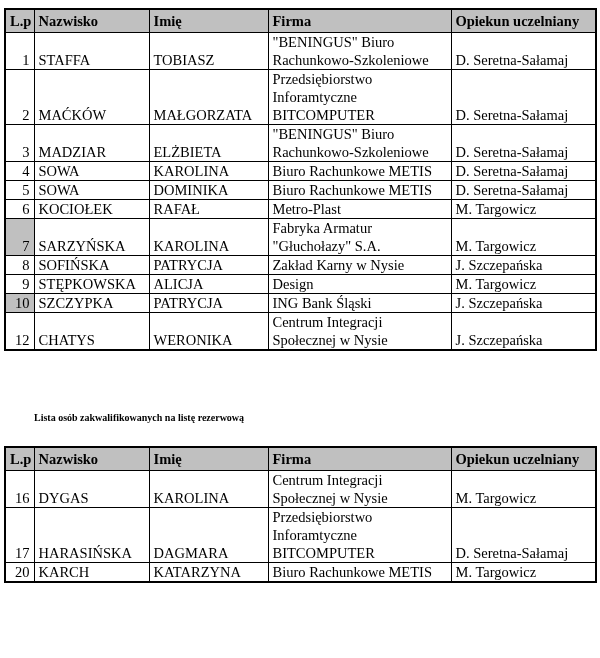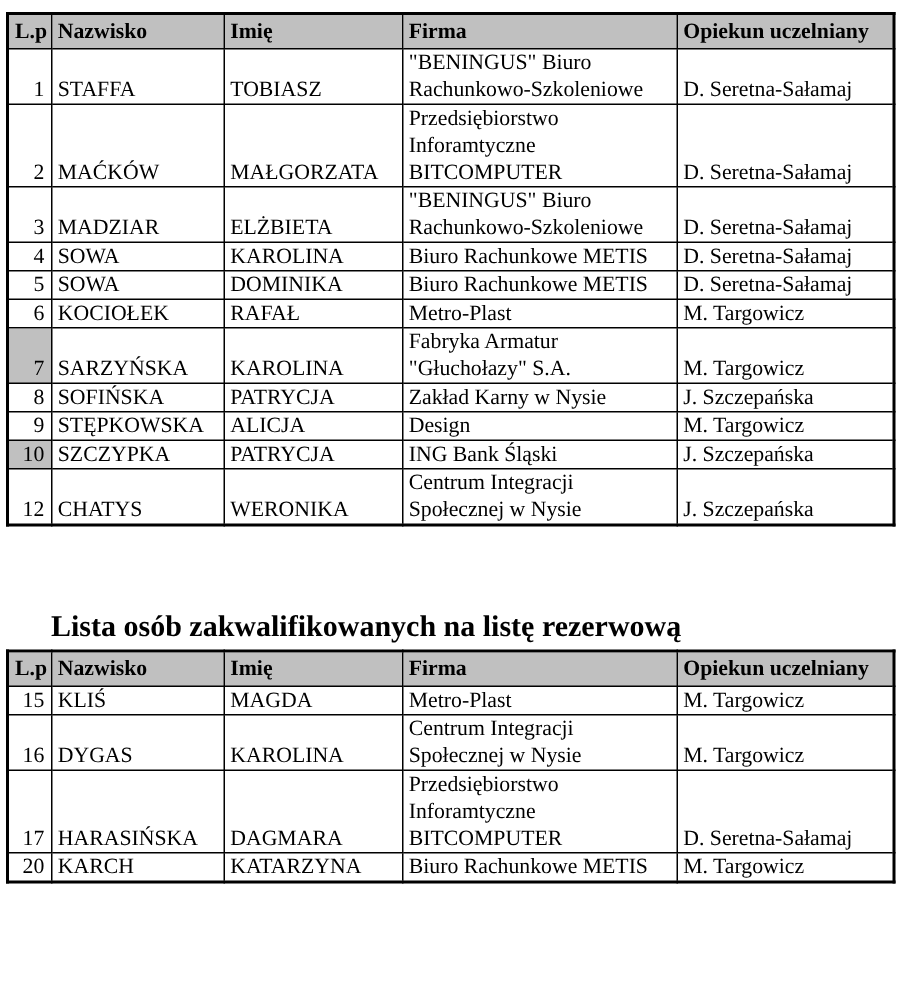--- a/index.html
+++ b/index.html
@@ -46,24 +46,24 @@
   }
   .doc-table th {
     background: var(--header-bg);
     font-weight: bold;
     padding: 2px 4px;
   }
   .doc-table td.cell-lp { text-align: right; padding-right: 4px; }
   .doc-table td.cell-lp.shaded { background: var(--shaded-bg); }
   .doc-table td.cell-firma { white-space: pre-line; }
   .subheading {
-    font-size: 20px;
+    font-size: 10px;
     font-weight: bold;
     line-height: 18px;
-    margin: 58px 0 6px 34px;
+    margin: 58px 0 19px 34px;
   }
 </style>
 </head>
 <body>
 
 <div class="page">
 
   <table class="doc-table first" id="qualified-table">
       <colgroup>
         <col class="col-lp">
@@ -182,27 +182,20 @@
         <tr>
           <th>L.p</th>
           <th>Nazwisko</th>
           <th>Imię</th>
           <th>Firma</th>
           <th>Opiekun uczelniany</th>
         </tr>
       </thead>
       <tbody>
         <tr>
-          <td class="cell-lp">15</td>
-          <td class="cell-nazwisko">KLIŚ</td>
-          <td class="cell-imie">MAGDA</td>
-          <td class="cell-firma">Metro-Plast</td>
-          <td class="cell-opiekun">M. Targowicz</td>
-        </tr>
-        <tr>
           <td class="cell-lp">16</td>
           <td class="cell-nazwisko">DYGAS</td>
           <td class="cell-imie">KAROLINA</td>
           <td class="cell-firma">Centrum Integracji
 Społecznej w Nysie</td>
           <td class="cell-opiekun">M. Targowicz</td>
         </tr>
         <tr>
           <td class="cell-lp">17</td>
           <td class="cell-nazwisko">HARASIŃSKA</td>

